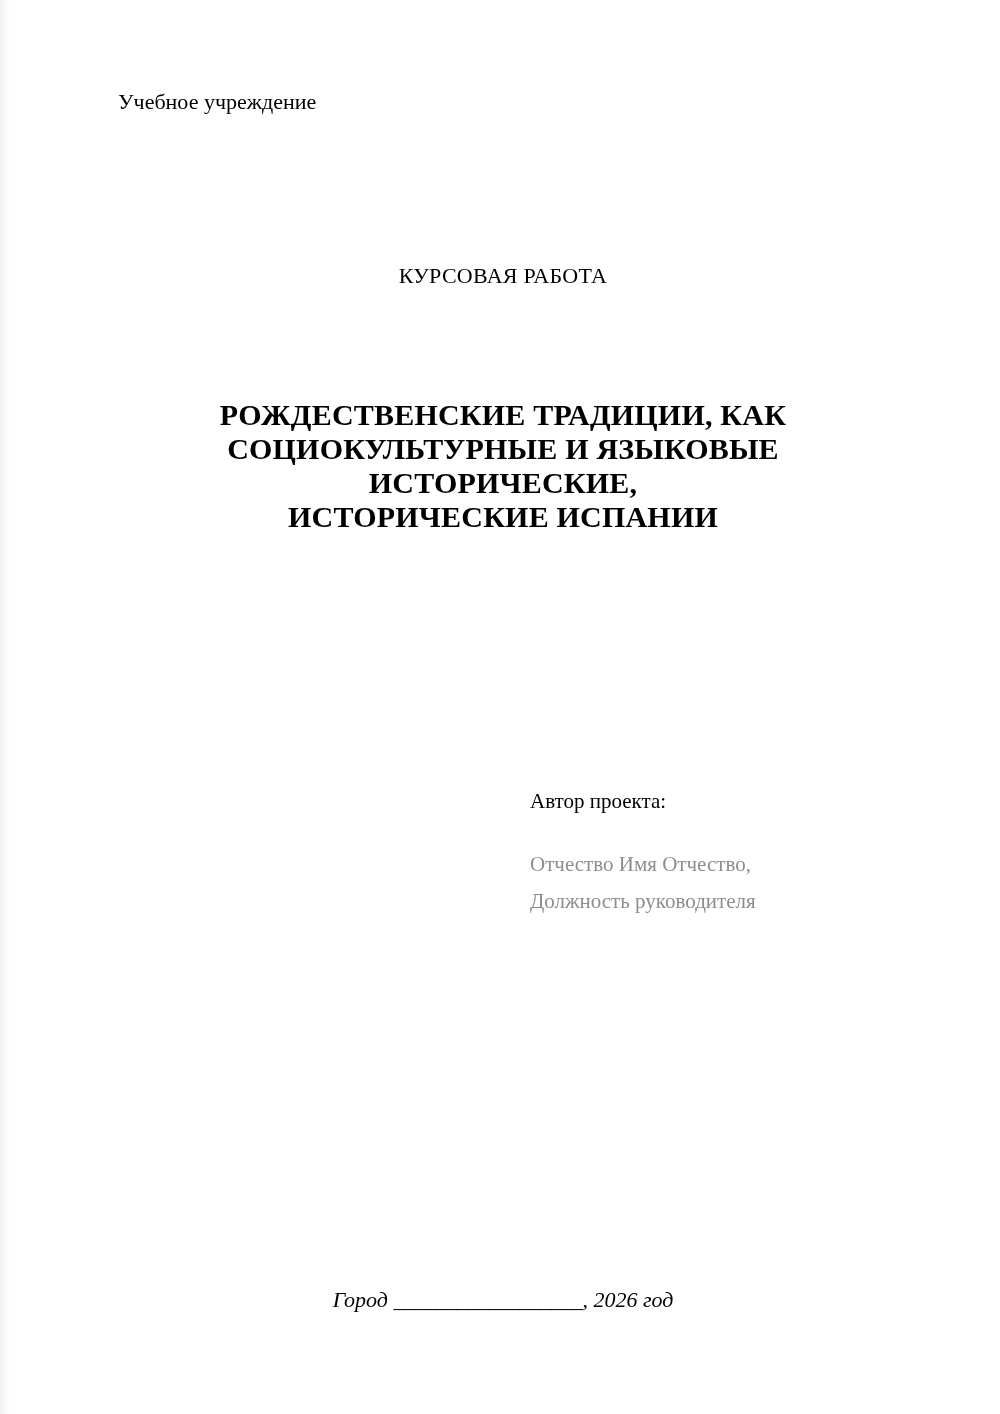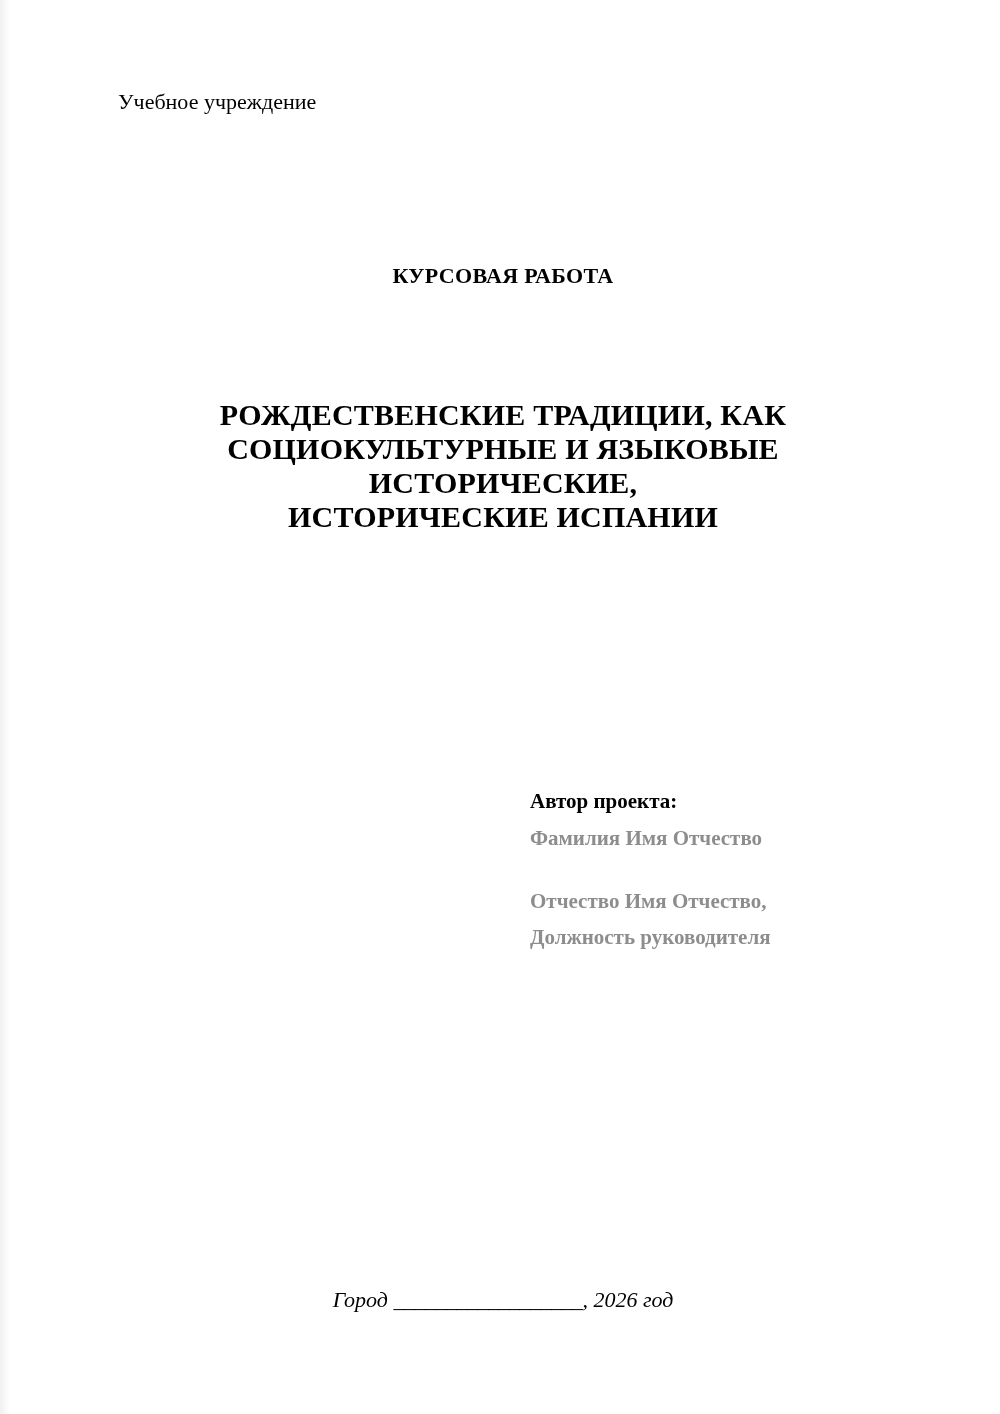--- a/index.html
+++ b/index.html
@@ -47,21 +47,21 @@
     font-size: 22px;
     line-height: 1.3;
   }
   .work-type {
     position: absolute;
     top: 263px;
     left: 0;
     width: 100%;
     text-align: center;
     font-size: 22px;
-    font-weight: bold;
+    font-weight: normal;
     letter-spacing: 0.3px;
   }
   .doc-title {
     position: absolute;
     top: 398px;
     left: 0;
     width: 100%;
     text-align: center;
     font-size: 30px;
     font-weight: bold;
@@ -69,21 +69,20 @@
     letter-spacing: 0.2px;
   }
   .credits {
     position: absolute;
     top: 783px;
     left: 412px;
     width: 360px;
     text-align: left;
     font-size: 21px;
     line-height: 1.0;
-    font-weight: bold;
   }
   .credit-block {
     margin-bottom: 26px;
   }
   .credit-label {
     font-size: 21px;
     color: #000000;
     line-height: 1.75;
   }
   .credit-value {
@@ -117,21 +116,20 @@
     <div class="doc-title">
       <div>РОЖДЕСТВЕНСКИЕ ТРАДИЦИИ, КАК</div>
       <div>СОЦИОКУЛЬТУРНЫЕ И ЯЗЫКОВЫЕ</div>
       <div>ИСТОРИЧЕСКИЕ,</div>
       <div>ИСТОРИЧЕСКИЕ ИСПАНИИ</div>
     </div>
 
     <div class="credits">
       <div class="credit-block">
         <div class="credit-label">Автор проекта:</div>
-        <div class="credit-value">Фамилия Имя Отчество</div>
       </div>
       <div class="credit-block">
         <div class="credit-value">Отчество Имя Отчество,</div>
         <div class="credit-value">Должность руководителя</div>
       </div>
     </div>
 
     <div class="footer">
       <span>Город</span><span>&nbsp;</span><span class="blank-line">__________________</span><span>, 2026 год</span>
     </div>

